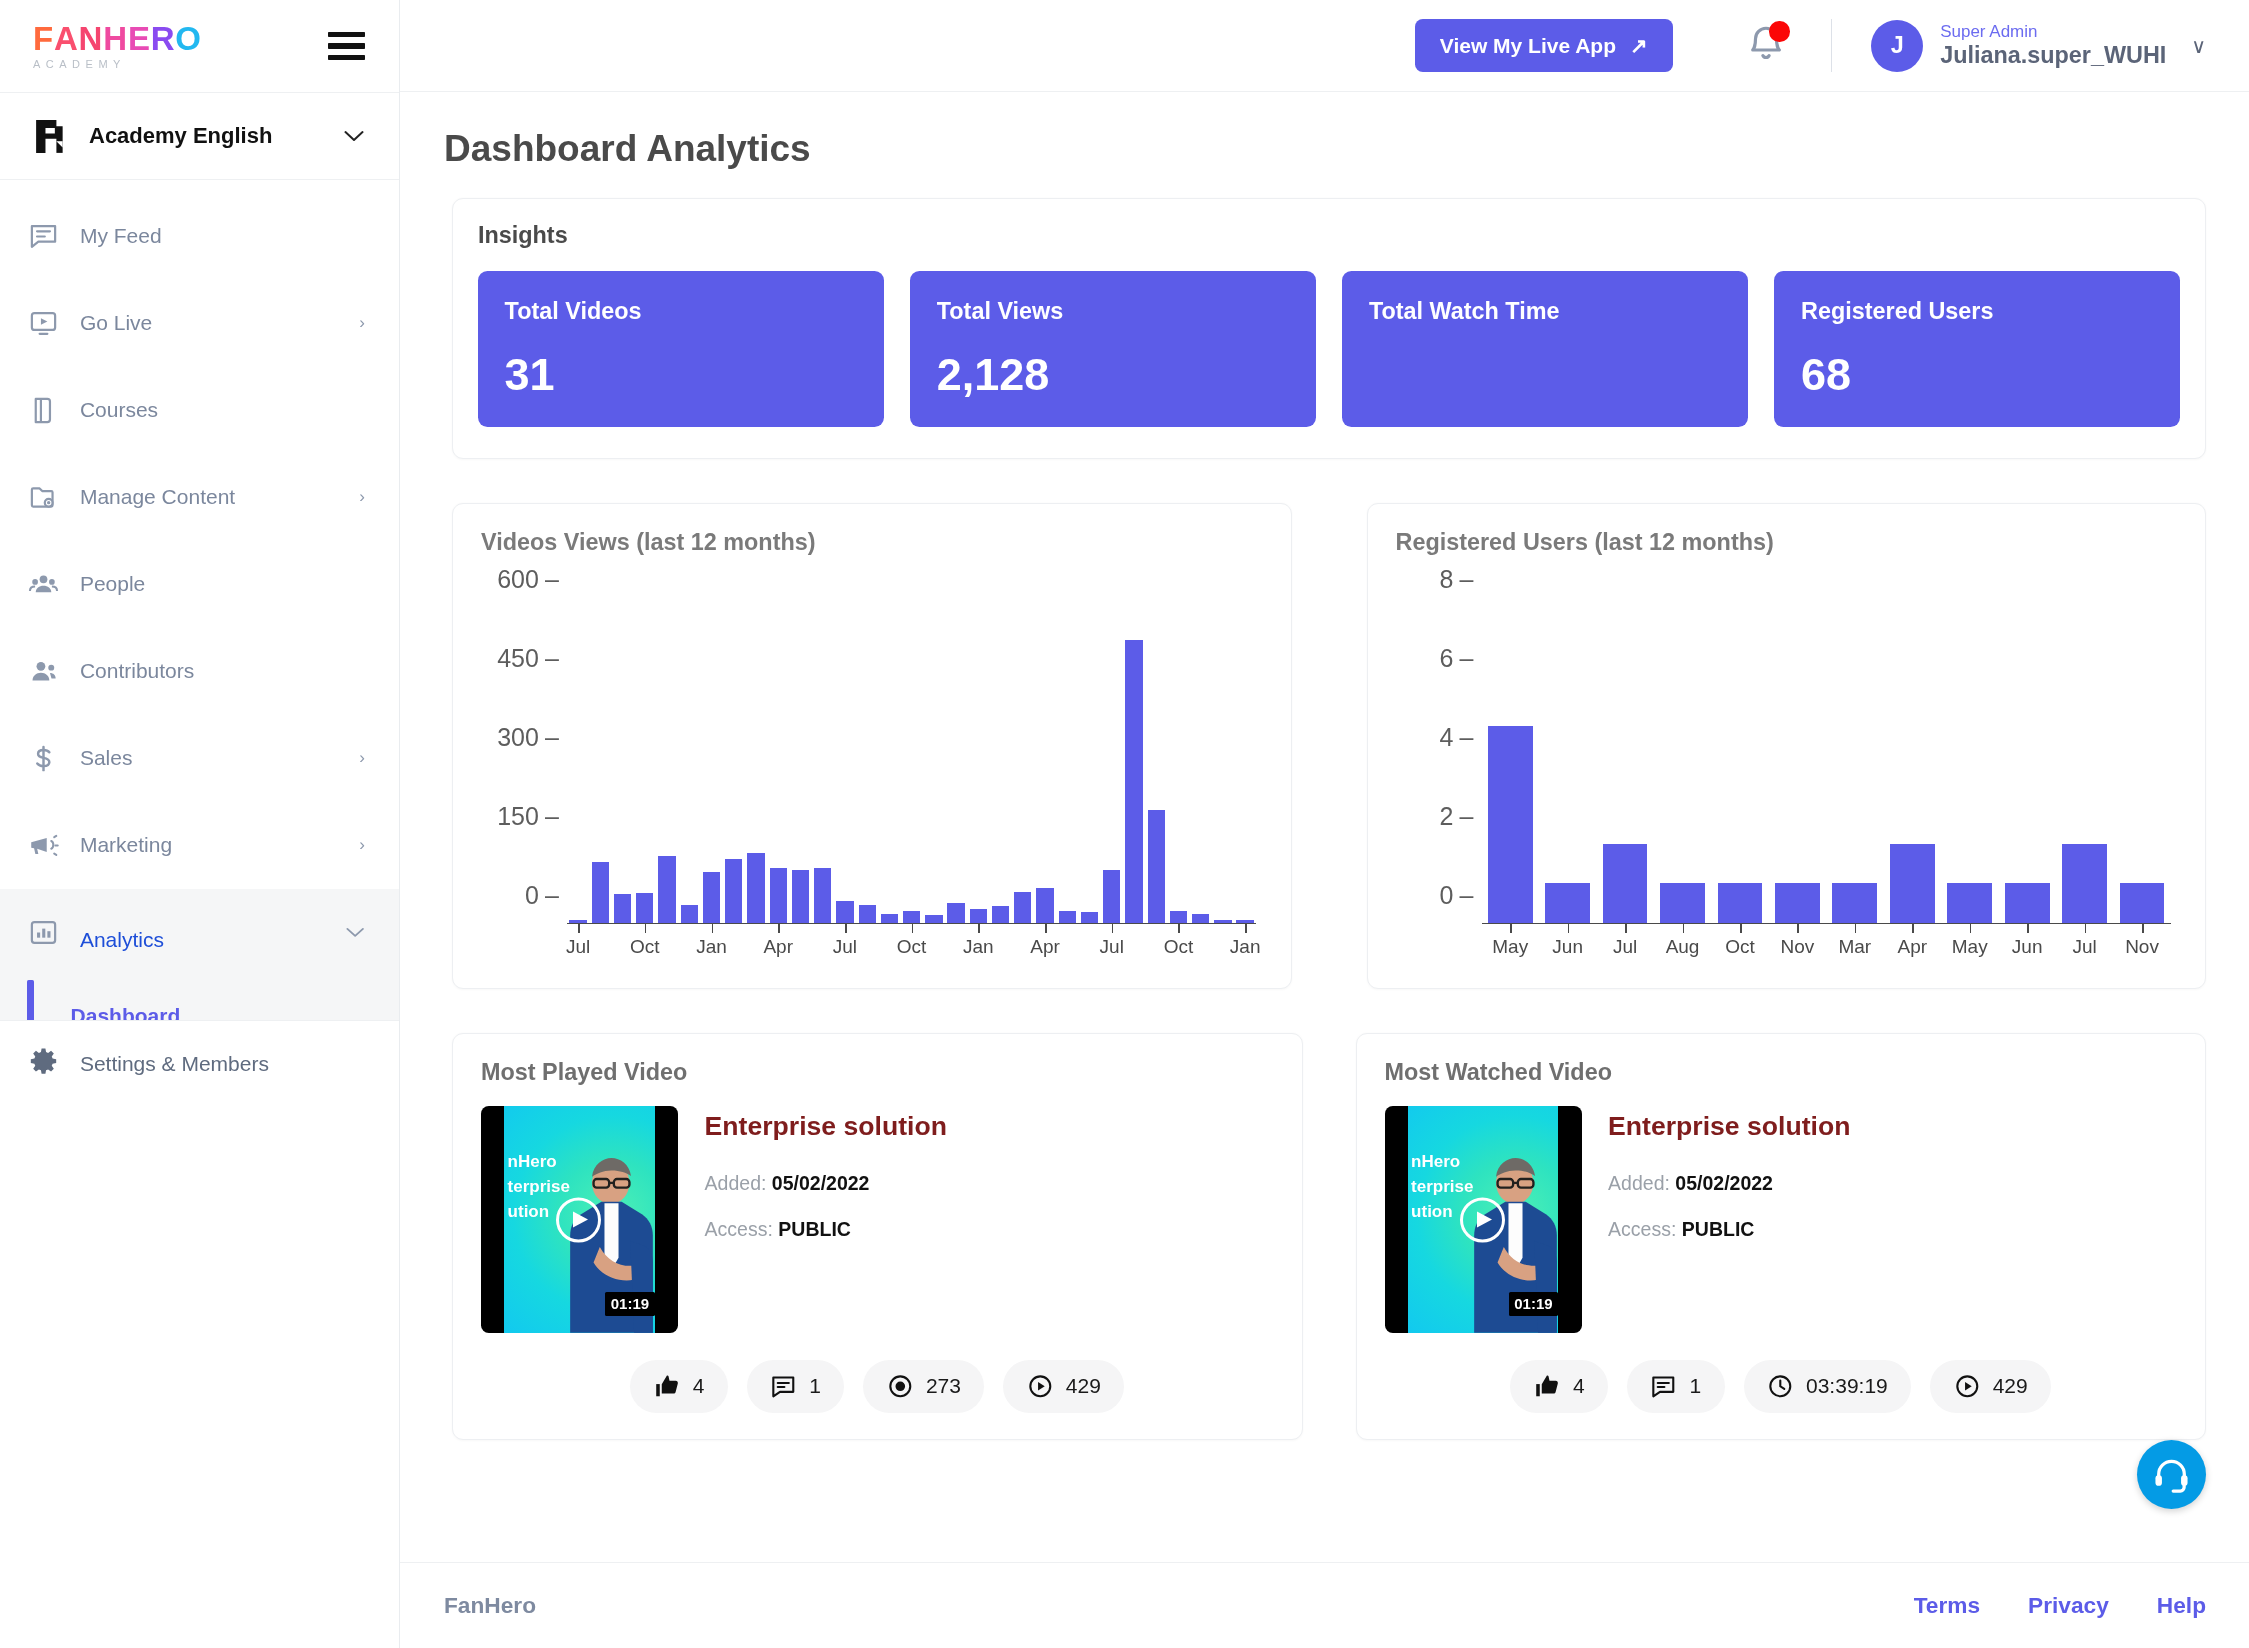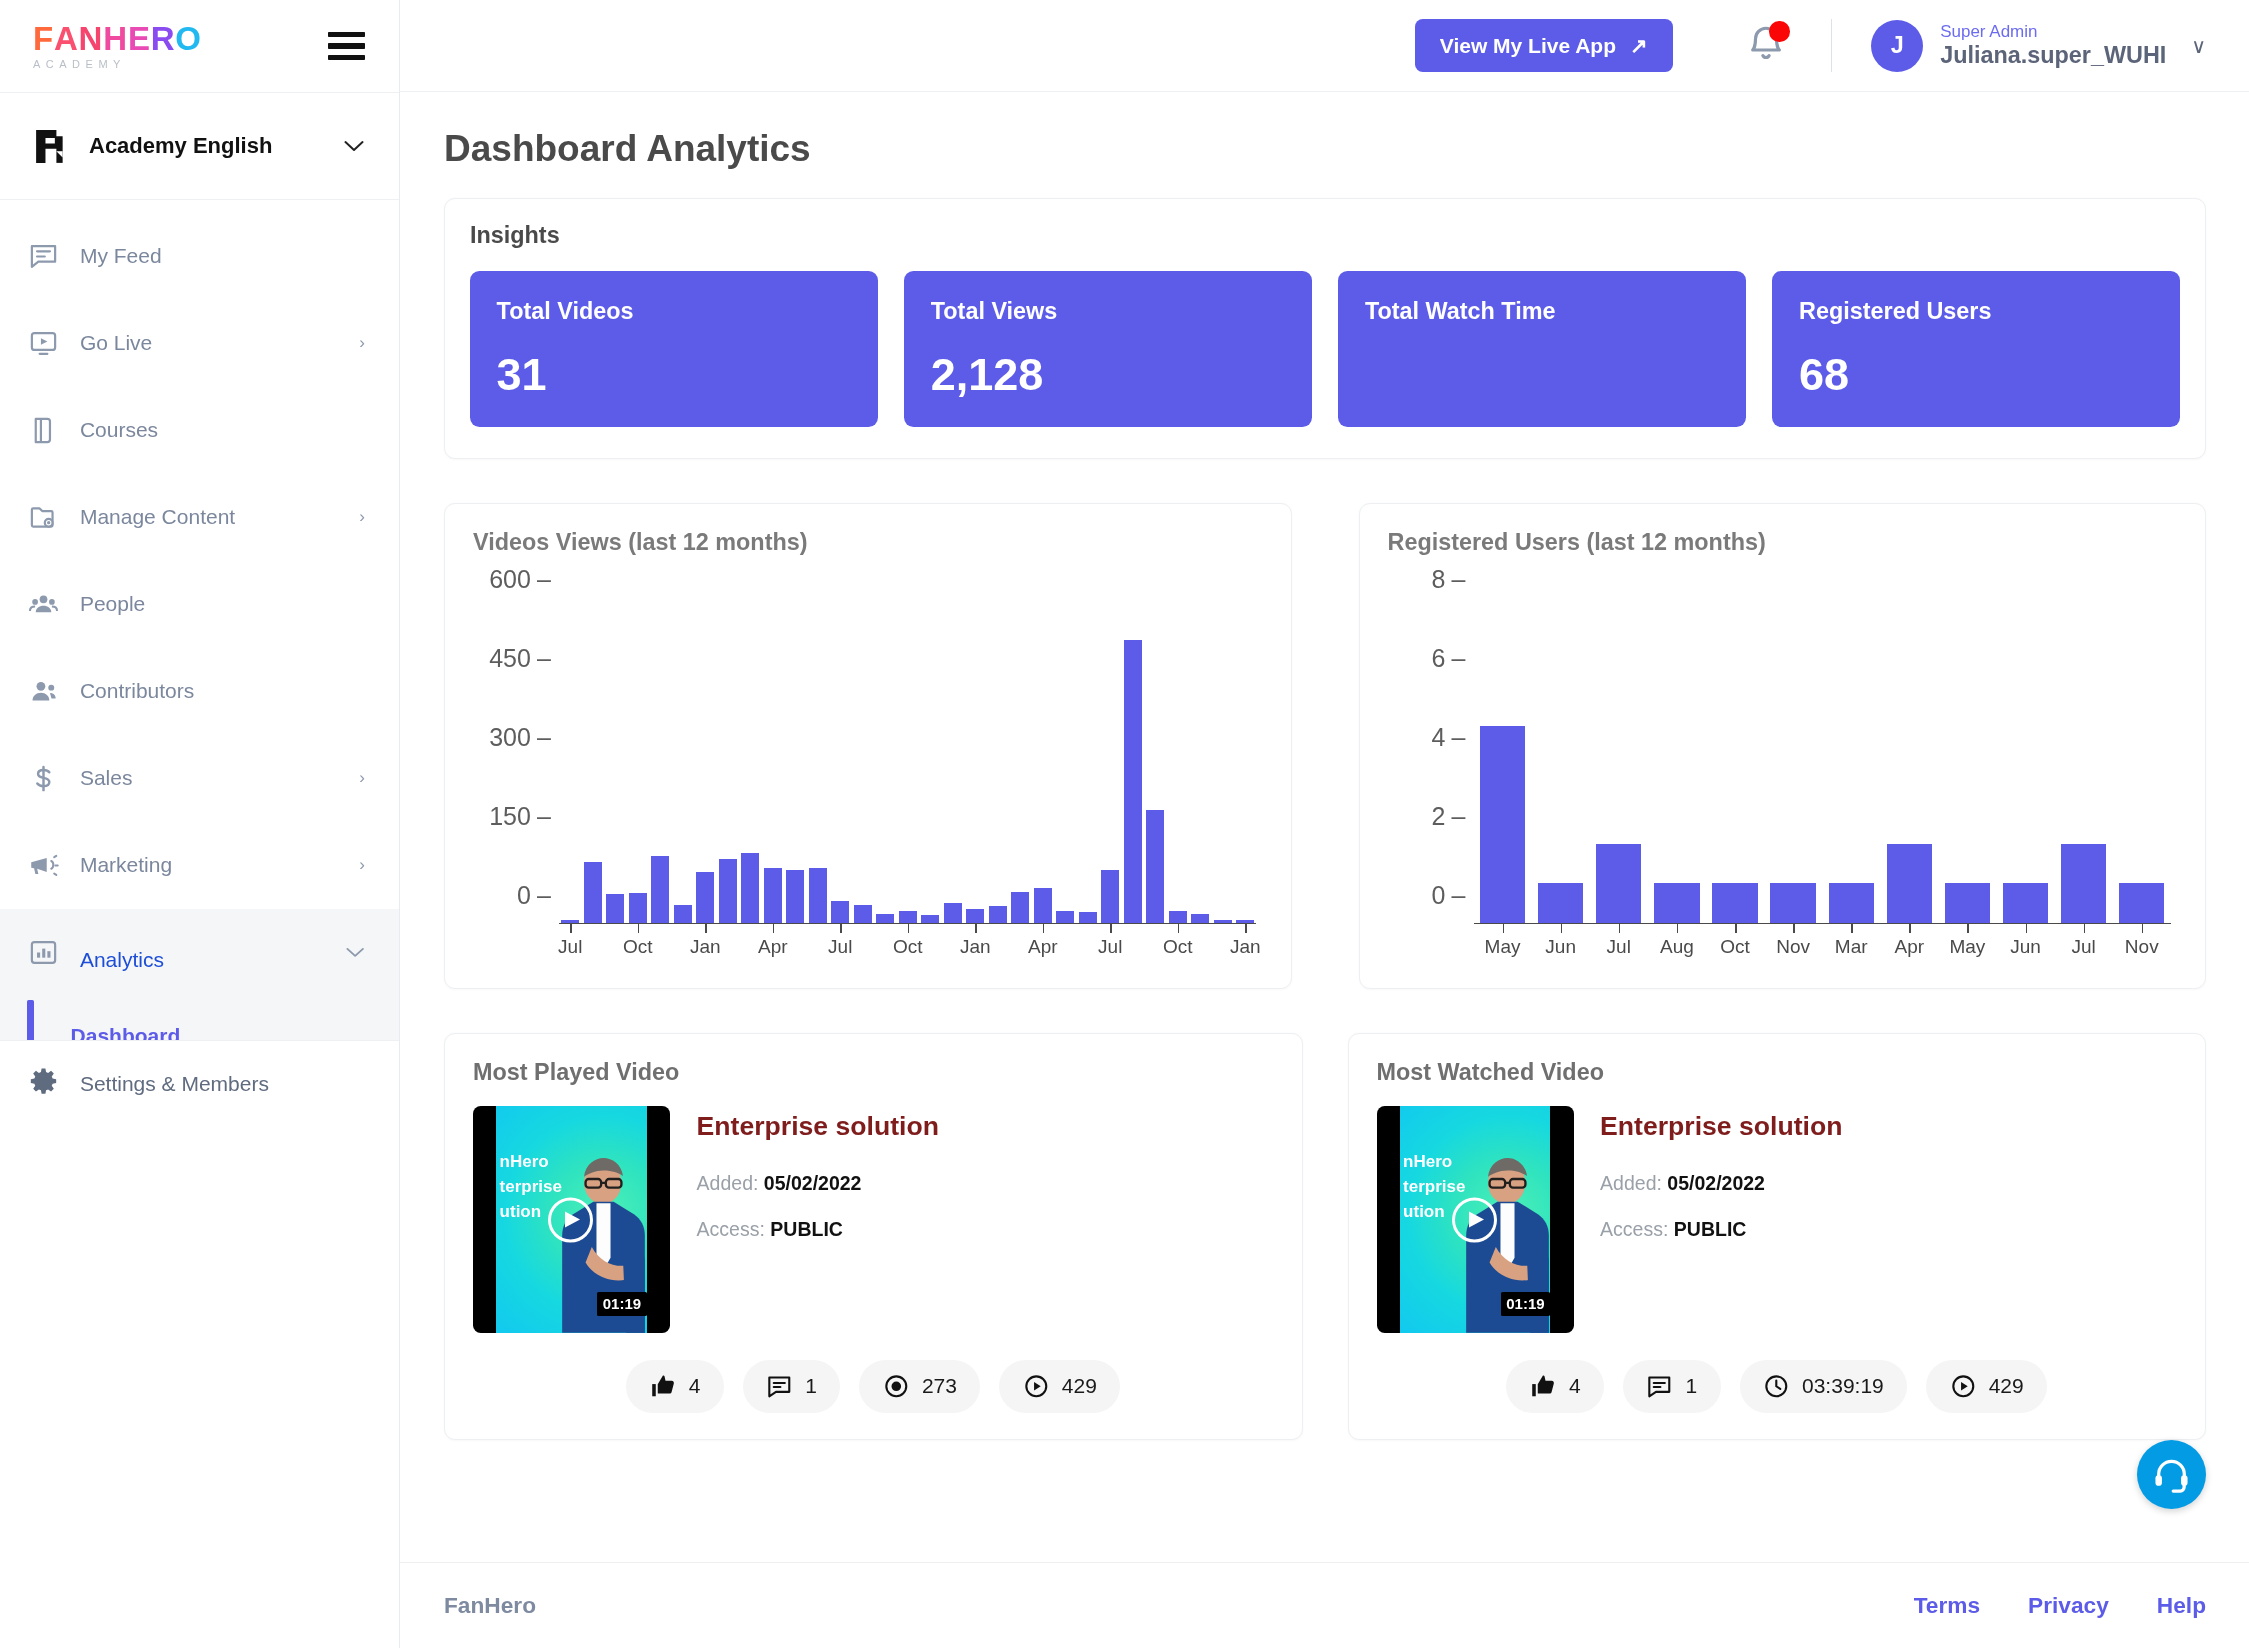--- a/index.html
+++ b/index.html
@@ -30,21 +30,21 @@
   .c1 { color: #ff6a3d; } .c2 { color: #fa4f6e; } .c3 { color: #f5456f; } .c5 { color: #ef4aa0; } .c6 { color: #e84bb4; }
   .c7 { color: #8a4bf0; } .c9 { color: #22b8f0; }
   .logo-sub {
     font-size: 11px; letter-spacing: 5.5px; color: #b9bfc7;
     margin-top: 3.9px; font-weight: 400;
   }
   .hamburger { display: flex; flex-direction: column; gap: 6.2px; cursor: pointer; }
   .hamburger span { display: block; width: 37px; height: 5.5px; background: #111; border-radius: 0.8px; }
 
   .academy-row {
-    height: 108px; display: flex; align-items: center; gap: 17px;
+    height: 88px; display: flex; align-items: center; gap: 17px;
     padding: 0 34px 0 33px;
     border-top: 1.6px solid #eef0f2; border-bottom: 1.6px solid #eef0f2;
     cursor: pointer;
   }
   .academy-logo { width: 39px; height: 39px; flex: 0 0 39px; }
   .academy-name { font-size: 22px; font-weight: 700; color: #111; flex: 1; }
 
   .nav { padding-top: 12.5px; }
   .nav-item {
     height: 87px; display: flex; align-items: center;
@@ -103,20 +103,21 @@
   .user-role { font-size: 17px; color: #6c6cf0; font-weight: 400; }
   .user-name { font-size: 23.4px; color: #5b6478; font-weight: 700; }
   .user-chev { color: #5b6478; font-size: 20.3px; margin-left: 7.8px; }
 
   .content { flex: 1; padding: 36px 44px 0 44px; overflow: hidden; }
   .page-title { font-size: 37px; font-weight: 700; color: #4a4a4a; margin-bottom: 28px; }
 
   .panel {
     border: 1.6px solid #edeff2; border-radius: 11px; background: #fff;
     box-shadow: 0 0.8px 2.3px rgba(0,0,0,.03);
+    margin-left: 8px;
   }
 
   
   .insights { padding: 23.4px 25px 31px 25px; margin-bottom: 44px; }
   .insights h2 { font-size: 23.4px; font-weight: 700; color: #4a4a4a; margin-bottom: 22px; }
   .stat-row { display: flex; gap: 26.6px; }
   .stat {
     flex: 1; background: #5c5ce8; border-radius: 9.4px;
     padding: 26.6px 26.6px 30px 26.6px; color: #fff; min-height: 156px;
     display: flex; flex-direction: column; justify-content: space-between;

